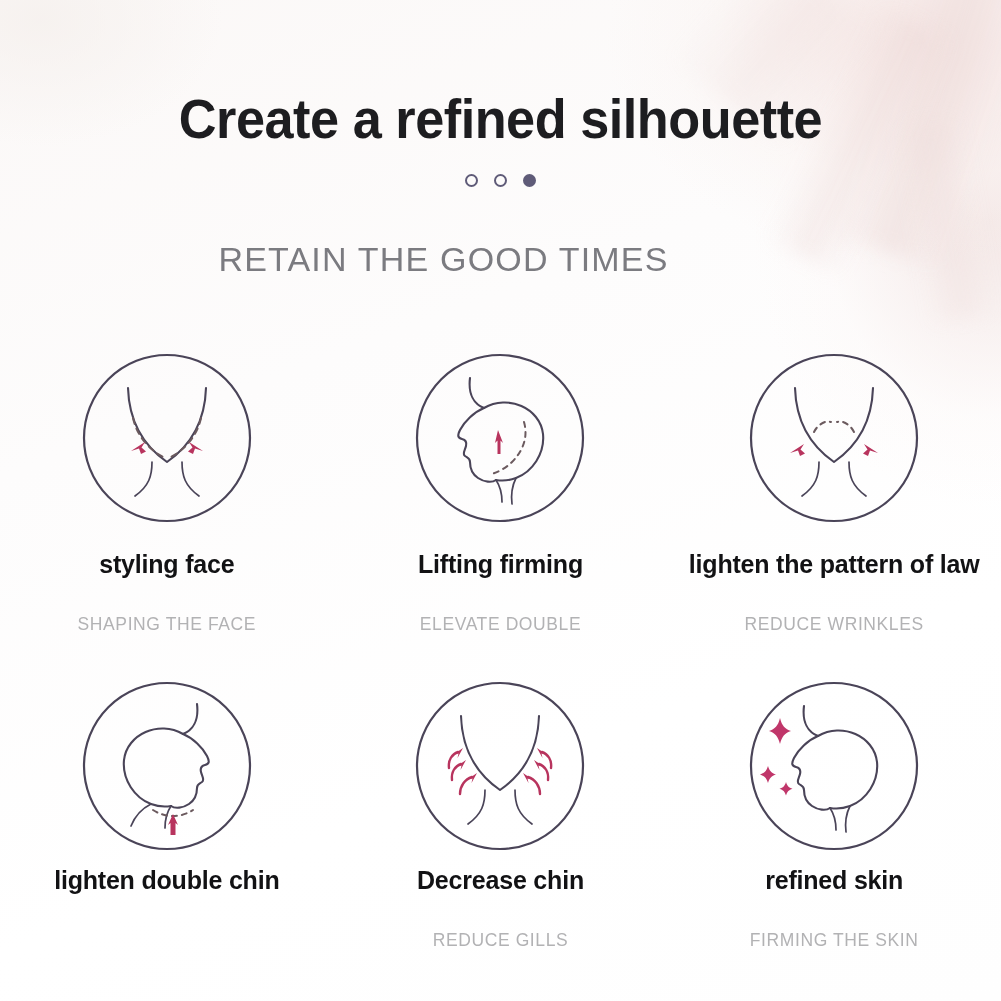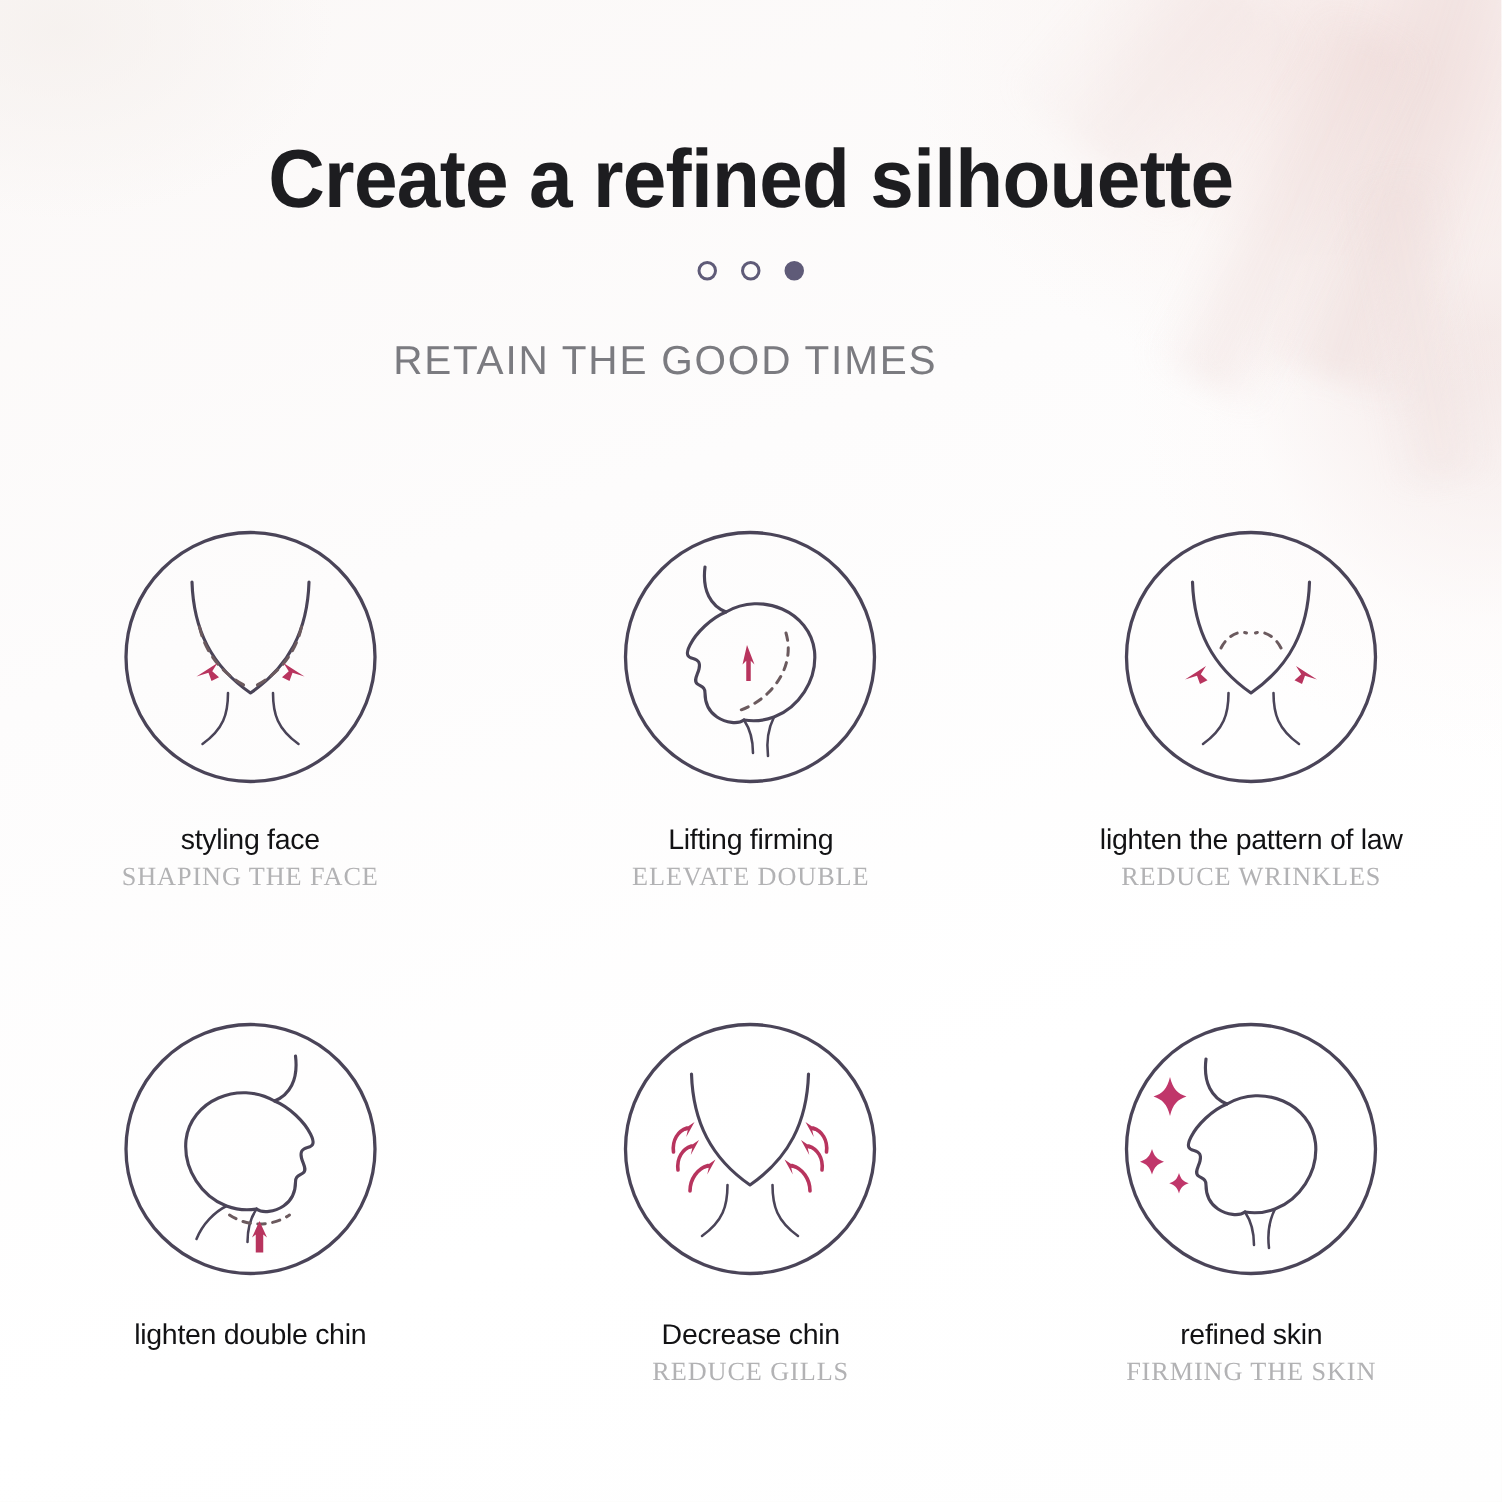--- a/index.html
+++ b/index.html
@@ -76,25 +76,25 @@
     border: 2px solid #5f5b78;
     background: transparent;
   }
   .dot.filled {
     background: #5f5b78;
     border: 2px solid #5f5b78;
   }
 
   .subhead {
     position: absolute;
-    top: 225px;
+    top: 240px;
     left: 0;
     width: 887px;
     text-align: center;
-    font-size: 27px;
+    font-size: 34px;
     font-weight: 400;
     letter-spacing: 1.2px;
     color: #7b7b80;
     white-space: nowrap;
   }
 
   
   .grid {
     position: absolute;
     top: 350px;
@@ -112,40 +112,39 @@
     align-items: center;
   }
   .cell .art {
     width: 176px;
     height: 176px;
   }
   .cell .art svg { display: block; width: 176px; height: 176px; }
 
   .cap-main {
     margin-top: 26px;
-    font-size: 19px;
-    font-weight: 400;
+    font-size: 25px;
+    font-weight: 700;
     color: #121214;
     text-align: left;
     white-space: nowrap;
     letter-spacing: -0.2px;
   }
   .cap-sub {
-    margin-top: 2px;
+    margin-top: 35px;
     font-size: 17.5px;
     font-weight: 400;
     color: #b2b2b4;
     letter-spacing: 0.6px;
     white-space: nowrap;
-    font-family: Liberation Serif, serif;
   }
 
   
   .grid .r1 .cap-main { margin-top: 24px; }
-  .grid .r2 .cap-main { margin-top: 26px; }
+  .grid .r2 .cap-main { margin-top: 12px; }
 
   .outline { fill: none; stroke: #4a4458; stroke-width: 2.1; stroke-linecap: round; stroke-linejoin: round; }
   .ring    { fill: none; stroke: #4a4458; stroke-width: 2.2; }
   .thin    { fill: none; stroke: #4a4458; stroke-width: 1.7; stroke-linecap: round; }
   .dash    { fill: none; stroke: #6b5a5e; stroke-width: 2.0; stroke-linecap: round; stroke-dasharray: 6 5; }
   .dash-sm { fill: none; stroke: #6b5a5e; stroke-width: 2.0; stroke-linecap: round; stroke-dasharray: 5 5; }
   .arrow   { fill: none; stroke: #b8345e; stroke-width: 2.4; stroke-linecap: round; stroke-linejoin: round; }
   .arrowfill { fill: #b8345e; stroke: none; }
   .spark   { fill: #c0366a; stroke: none; }
 </style>

